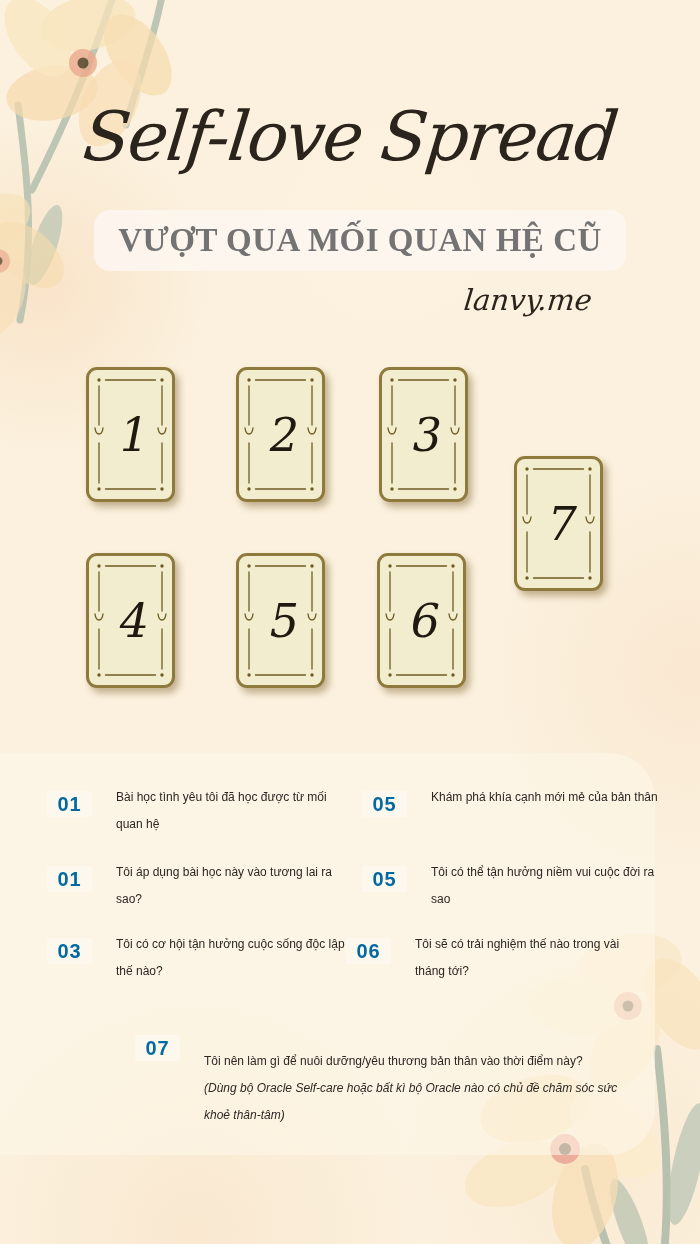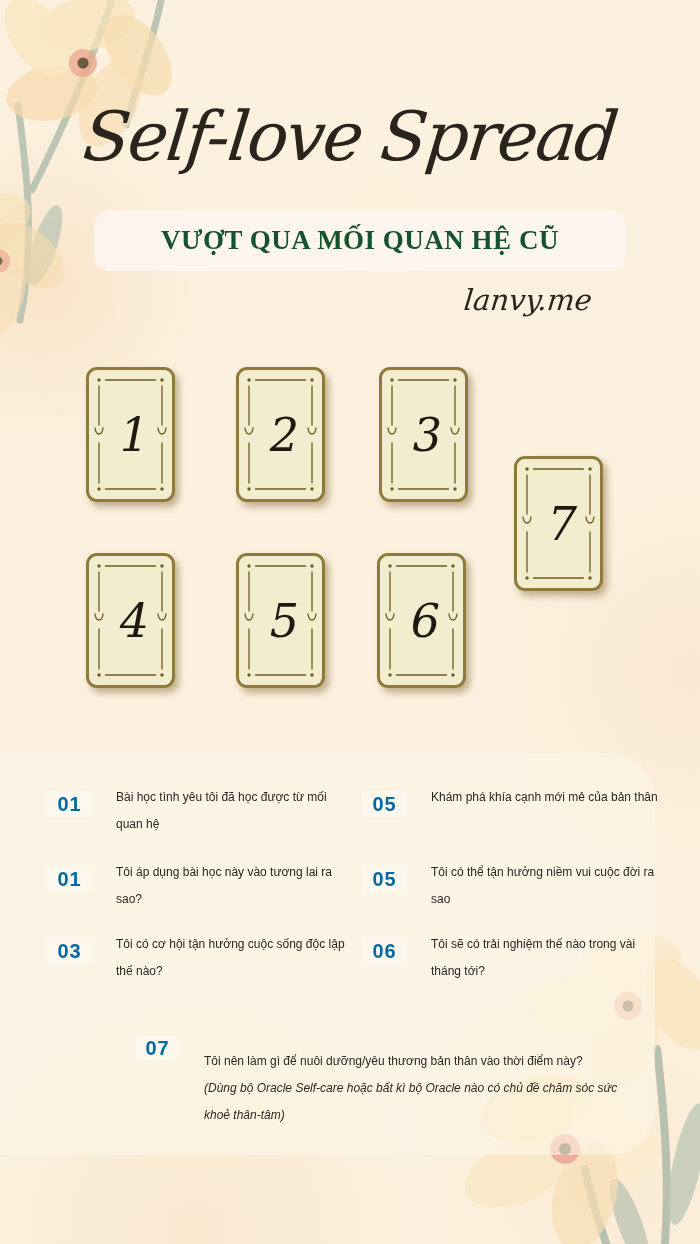--- a/index.html
+++ b/index.html
@@ -24,22 +24,22 @@
     font-family:"DejaVu Serif",serif;font-style:italic;font-weight:400;
     font-size:68px;line-height:1.1;color:#2a241c;transform:skewX(-6deg);
     letter-spacing:-2px;
   }
   .subtitle-pill{
     position:absolute;left:94px;top:210px;width:532px;height:61px;
     background:rgba(253,246,238,0.95);border-radius:16px;
     display:flex;align-items:center;justify-content:center;
   }
   .subtitle-text{
-    font-family:"Liberation Serif",serif;font-weight:700;font-size:27px;
-    color:#14532d;letter-spacing:0.5px;white-space:nowrap;
+    font-family:"Liberation Serif",serif;font-weight:700;font-size:33px;
+    color:#737373;letter-spacing:0.5px;white-space:nowrap;
   }
   .watermark{
     position:absolute;right:108px;top:283px;
     font-family:"DejaVu Serif",serif;font-style:italic;font-size:29px;
     color:#2a241d;transform:skewX(-6deg);
   }
   .card{
     position:absolute;width:89px;height:135px;box-sizing:border-box;
     background:#f3edd0;border:3px solid #8d7a3c;border-radius:11px;
     box-shadow:4px 5px 7px rgba(125,95,45,0.45);
@@ -290,21 +290,21 @@
     <div class="ltext w235">Tôi có cơ hội tận hưởng cuộc sống độc lập thế nào?</div>
   </div>
   <div class="lrow" style="left:362px;top:784px">
     <div class="badge">05</div>
     <div class="ltext w232">Khám phá khía cạnh mới mẻ của bản thân</div>
   </div>
   <div class="lrow" style="left:362px;top:859px">
     <div class="badge">05</div>
     <div class="ltext w232">Tôi có thể tận hưởng niềm vui cuộc đời ra sao</div>
   </div>
-  <div class="lrow" style="left:362px;top:931px">
+  <div class="lrow" style="left:346px;top:931px">
     <div class="badge">06</div>
     <div class="ltext w232">Tôi sẽ có trải nghiệm thế nào trong vài tháng tới?</div>
   </div>
   <div class="lrow" style="left:135px;top:1028px">
     <div class="badge">07</div>
     <div class="ltext w424">
       <span>Tôi nên làm gì để nuôi dưỡng/yêu thương bản thân vào thời điểm này?</span>
       <span class="lnote">(Dùng bộ Oracle Self-care hoặc bất kì bộ Oracle nào có chủ đề chăm sóc sức khoẻ thân-tâm)</span>
     </div>
   </div>

